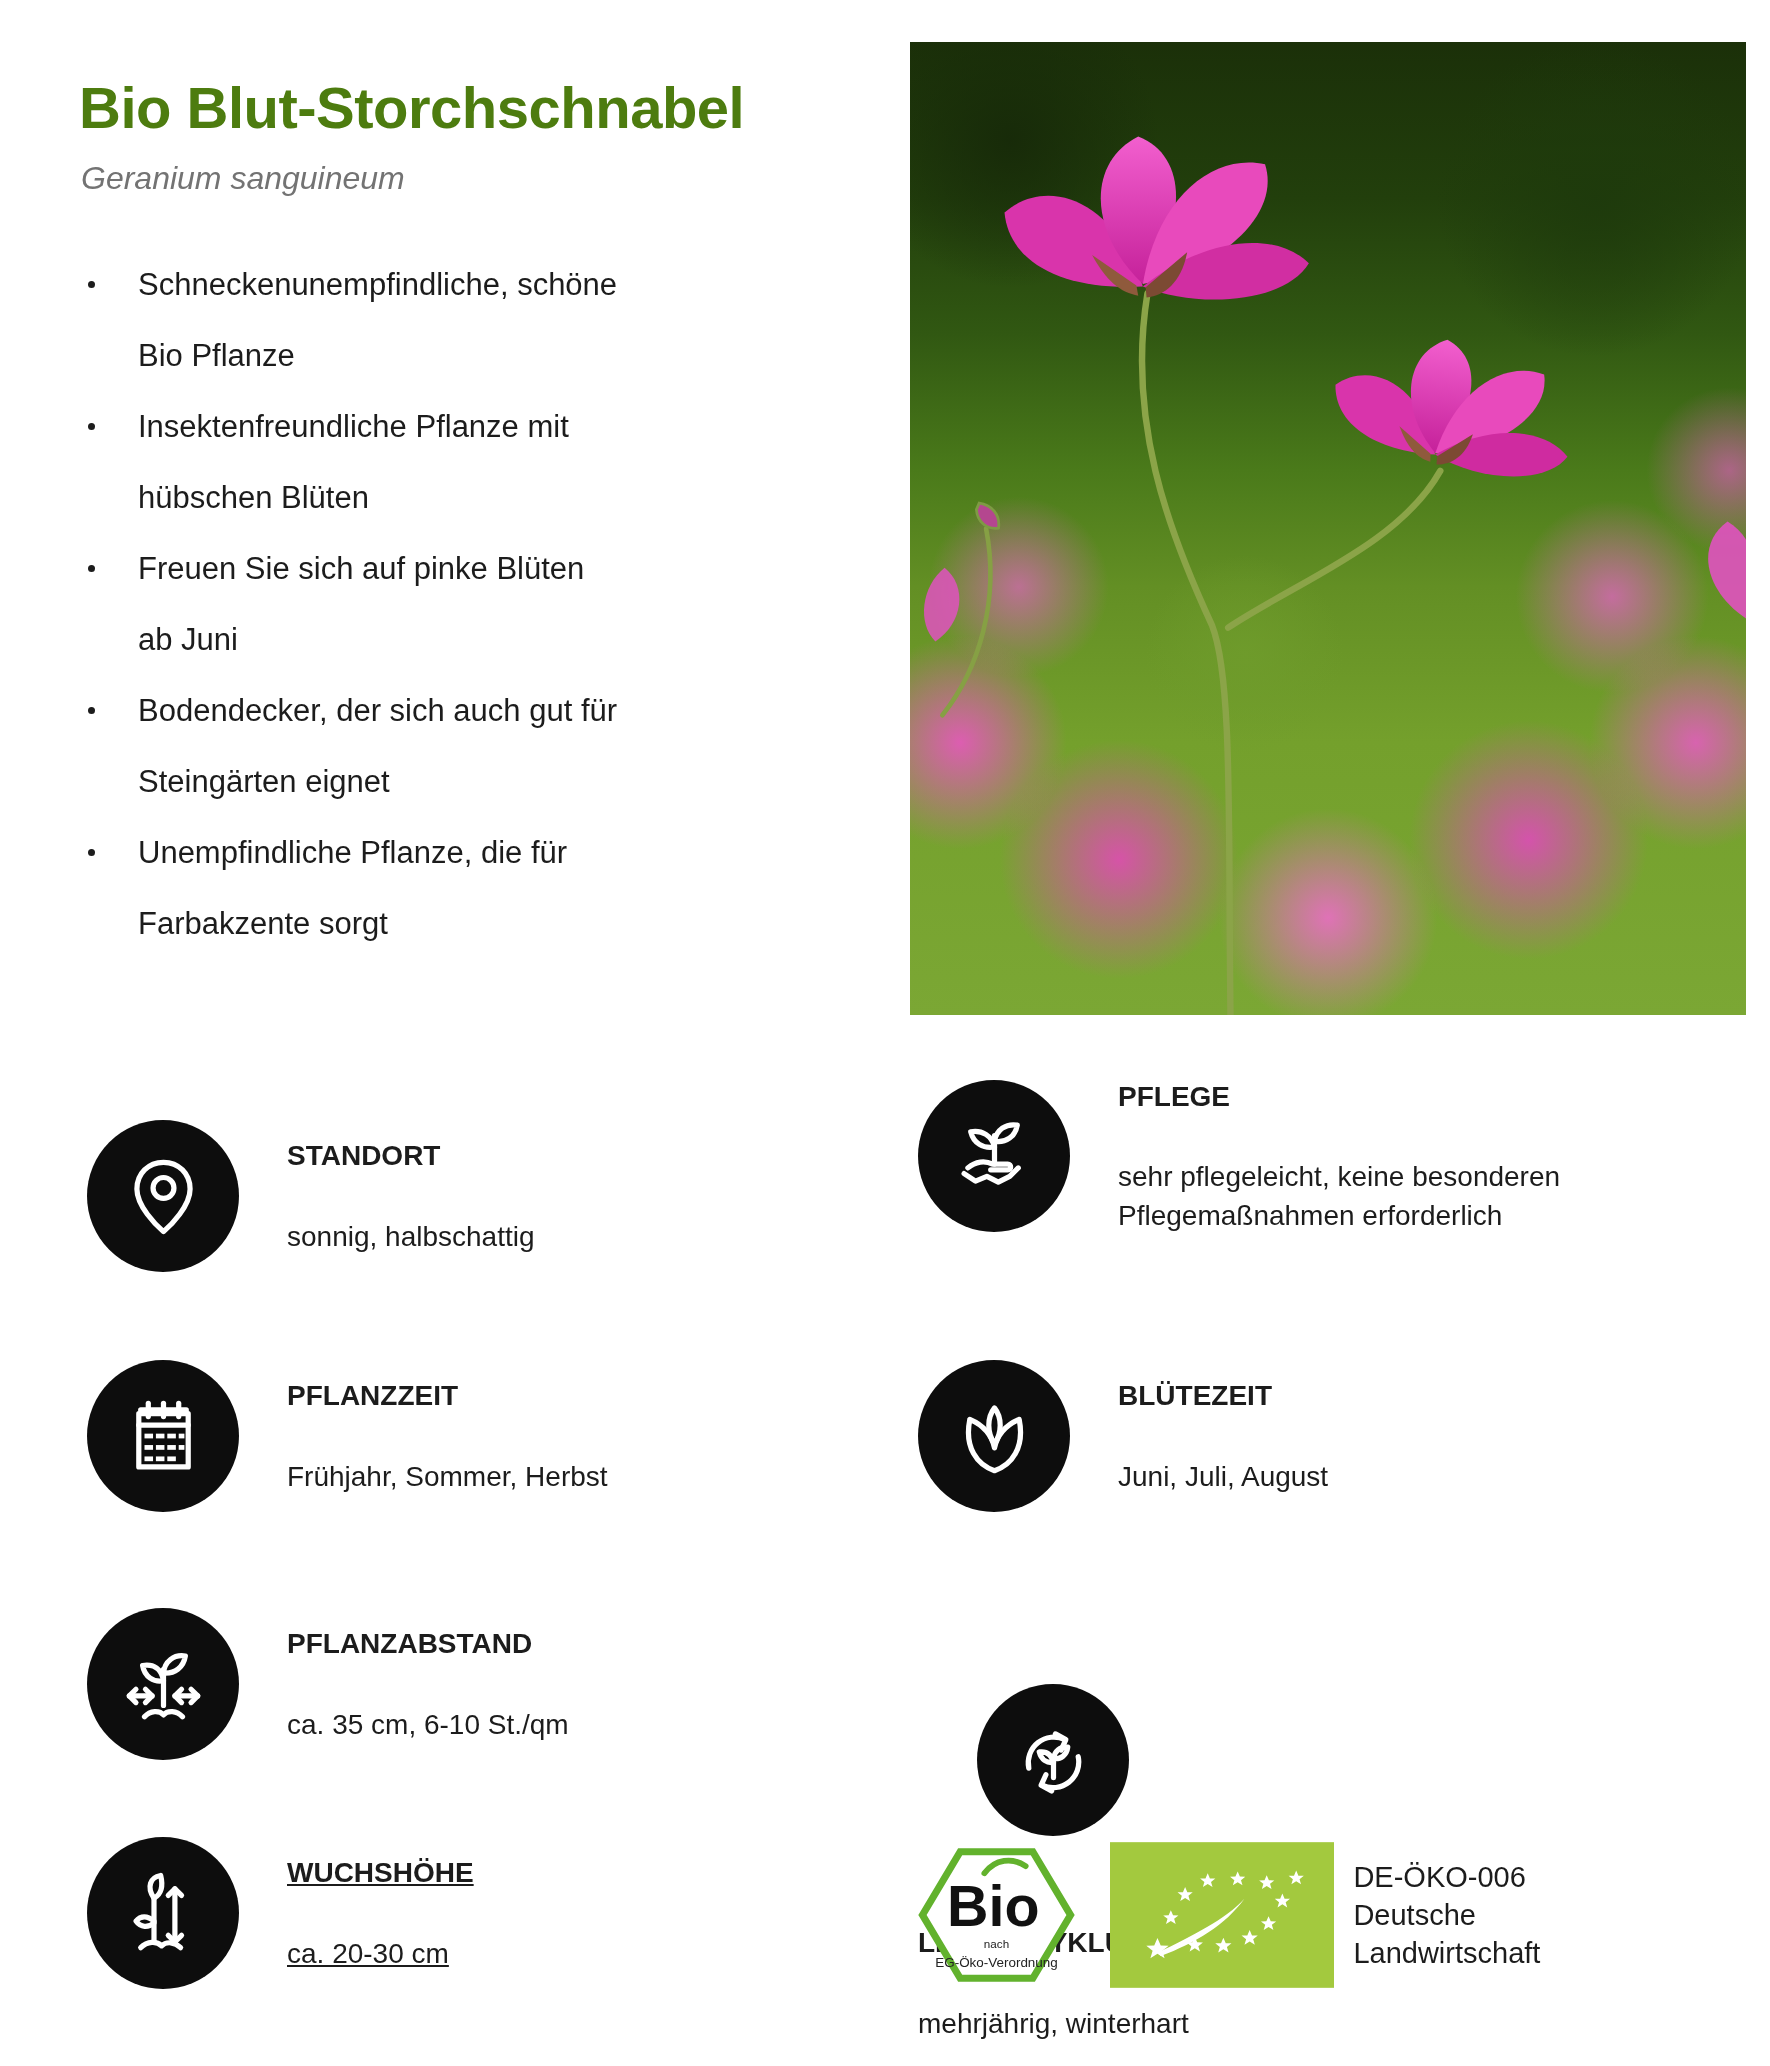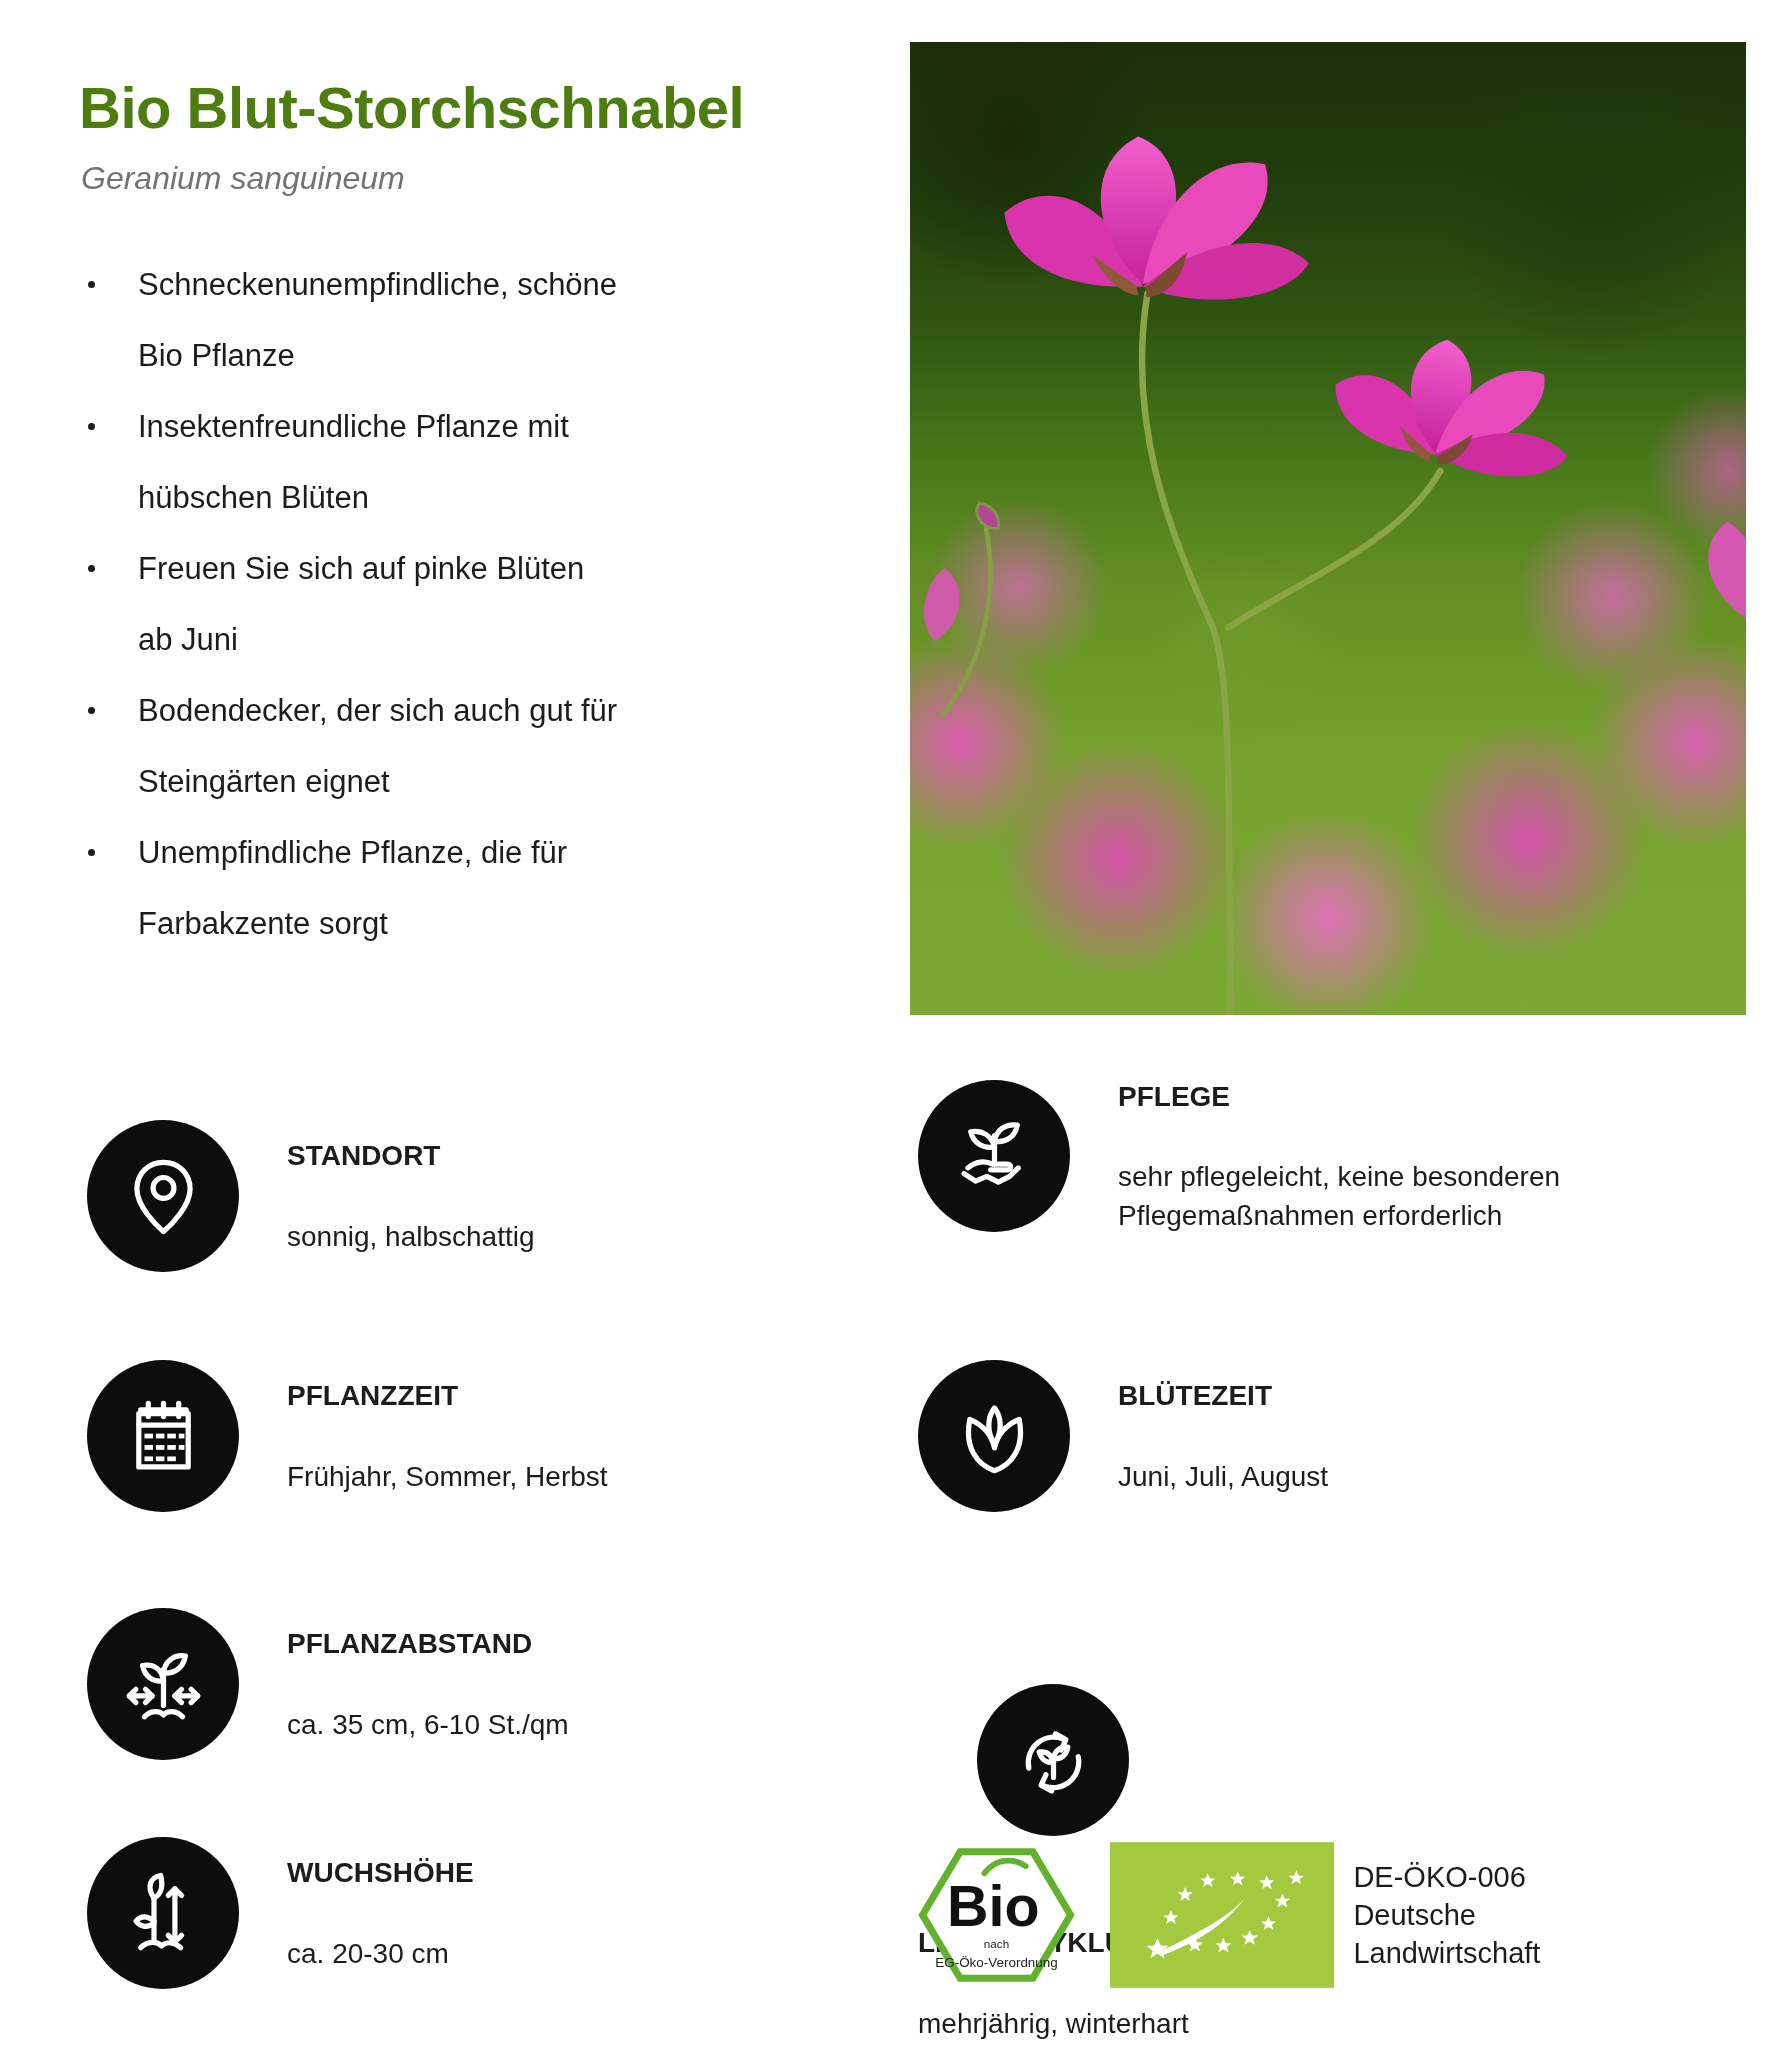--- a/index.html
+++ b/index.html
@@ -234,21 +234,21 @@
       <path class="icon-stroke" d="M50 52 C43 53 37 49 35 41 C43 40 48 44 50 52 Z"></path>
       <path class="icon-stroke" d="M50 48 C51 40 57 35 65 36 C64 44 58 49 50 48 Z"></path>
     </svg>
   </div>
   <div class="info-text">
     <div class="info-label">LEBENSZYKLUS</div>
     <div class="info-value">mehrjährig, winterhart</div>
   </div>
 </div>
 
-<div class="info-item" style="left:87px;top:1837px;">
+<div class="info-item" style="left:87px;top:1837px;text-decoration:underline;">
   <div class="icon-circle">
     <svg viewBox="0 0 100 100">
       <path class="icon-stroke" d="M40 34 C32 22 36 12 47 10 C50 22 47 30 40 34 Z"></path>
       <path class="icon-stroke" d="M40 34 L40 78"></path>
       <path class="icon-stroke" d="M40 58 C33 52 26 52 21 58 C26 65 34 65 40 60 Z"></path>
       <path class="icon-stroke" d="M62 24 L62 80"></path>
       <path class="icon-stroke" d="M55 31 L62 24 L69 31"></path>
       <path class="icon-stroke" d="M55 73 L62 80 L69 73"></path>
       <path class="icon-stroke" d="M26 86 C33 79 43 79 48 84 C53 79 62 80 68 86"></path>
     </svg>

